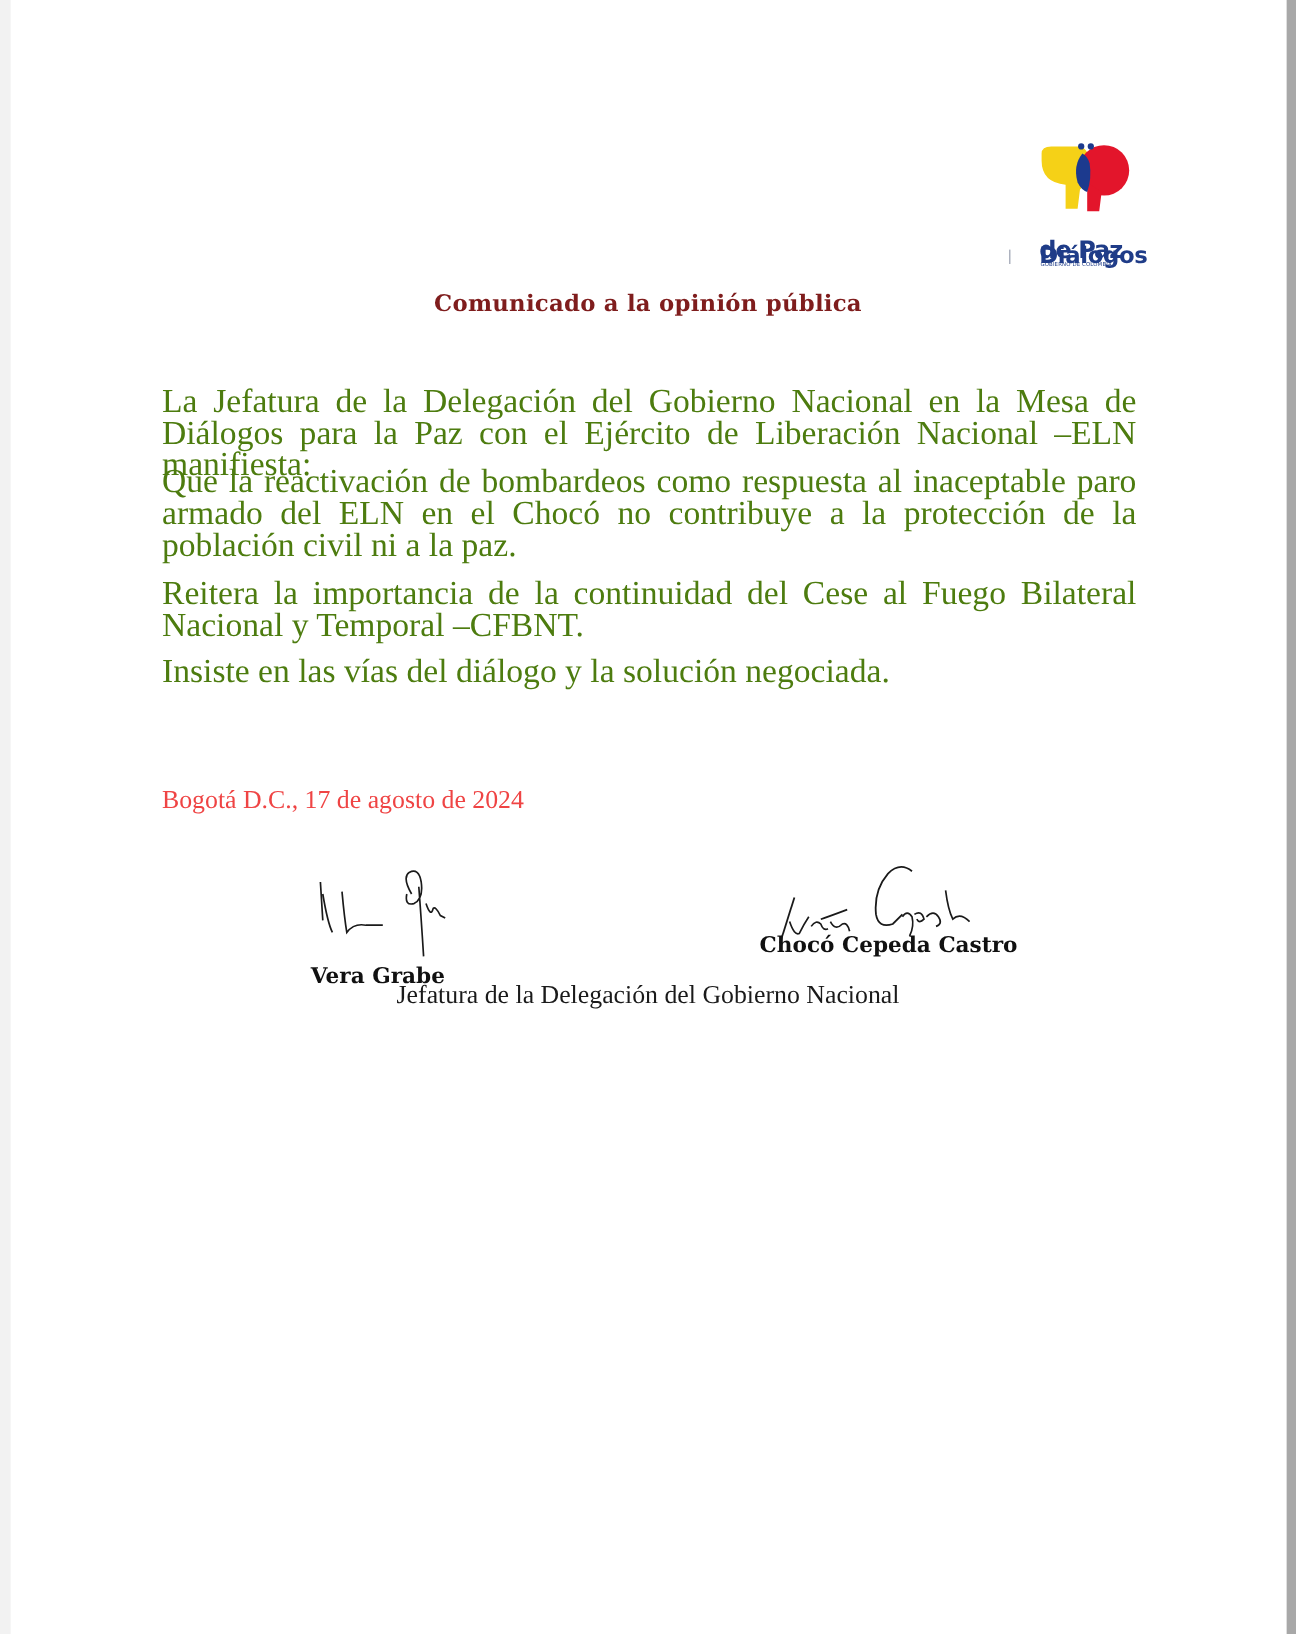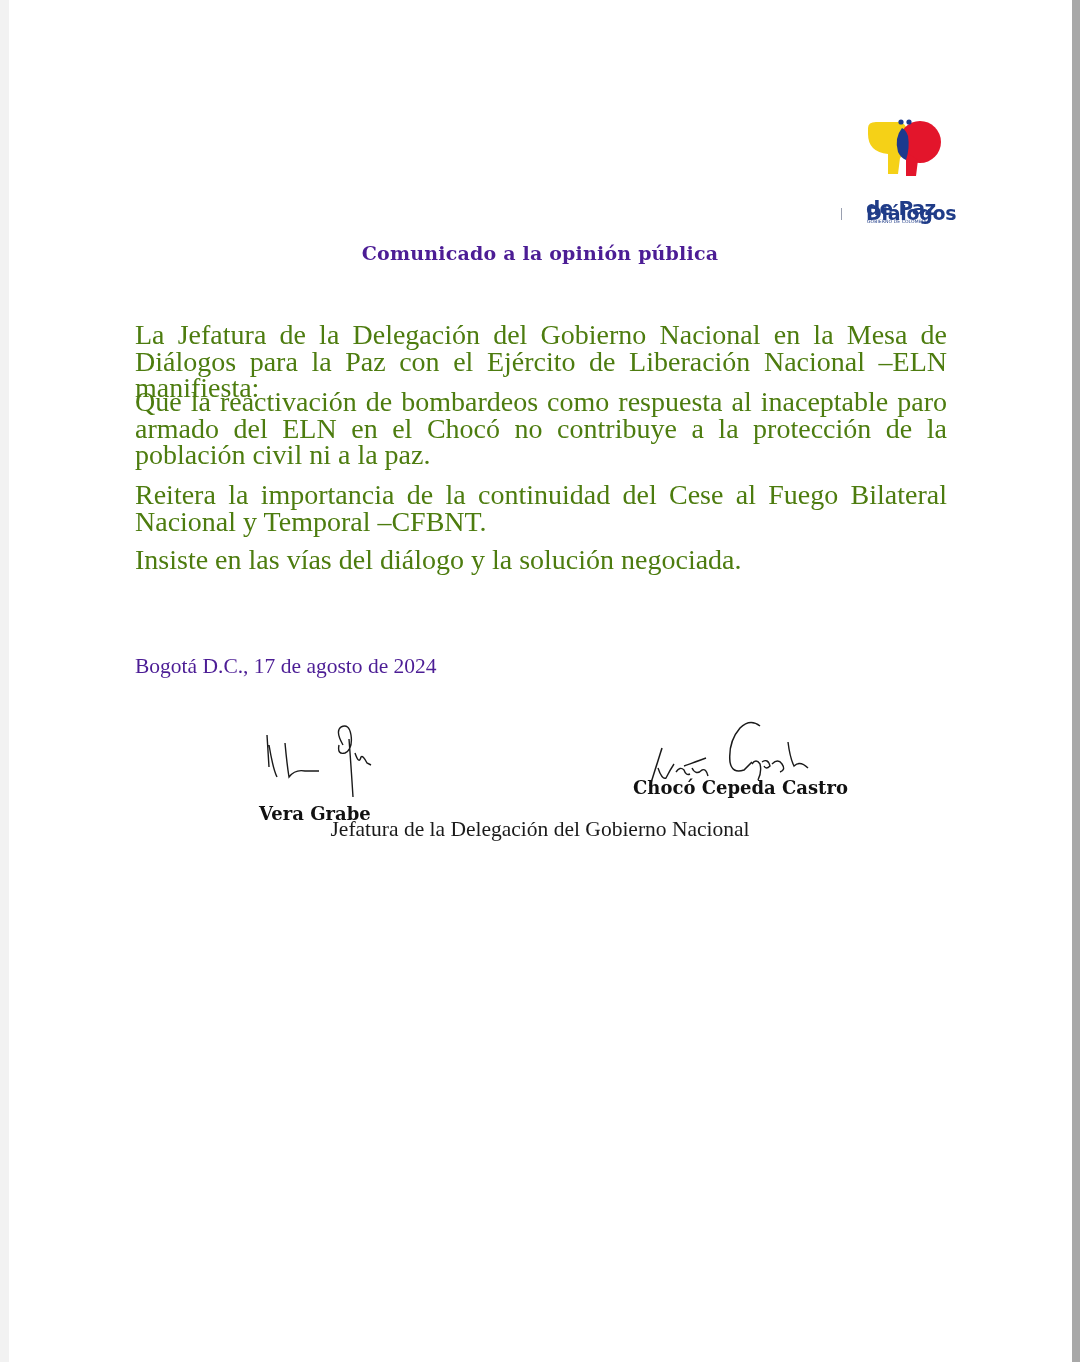--- a/index.html
+++ b/index.html
@@ -86,21 +86,21 @@
     .title {
       position: absolute;
       left: 0;
       width: 1080px;
       top: 242px;
       text-align: center;
       font-family: "DejaVu Serif", "Liberation Serif", serif;
       font-weight: bold;
       font-size: 19px;
       letter-spacing: 0.2px;
-      color: #4c1d95;
+      color: #7f1d1d;
     }
 
     .para {
       position: absolute;
       left: 135px;
       width: 812px;
       font-family: "Liberation Serif", "DejaVu Serif", serif;
       font-size: 28px;
       line-height: 26.5px;
       color: #4d7c0f;
@@ -111,21 +111,21 @@
     .p2 { top: 389px; }
     .p3 { top: 482px; }
     .p4 { top: 547px; }
 
     .date {
       position: absolute;
       left: 135px;
       top: 654px;
       font-family: "Liberation Serif", "DejaVu Serif", serif;
       font-size: 21.5px;
-      color: #4c1d95;
+      color: #ef4444;
     }
     .sig-name {
       position: absolute;
       font-family: "DejaVu Serif", "Liberation Serif", serif;
       font-weight: bold;
       font-size: 18px;
       color: #111;
       white-space: nowrap;
     }
     .sig1-name { left: 259px; top: 803px; }

